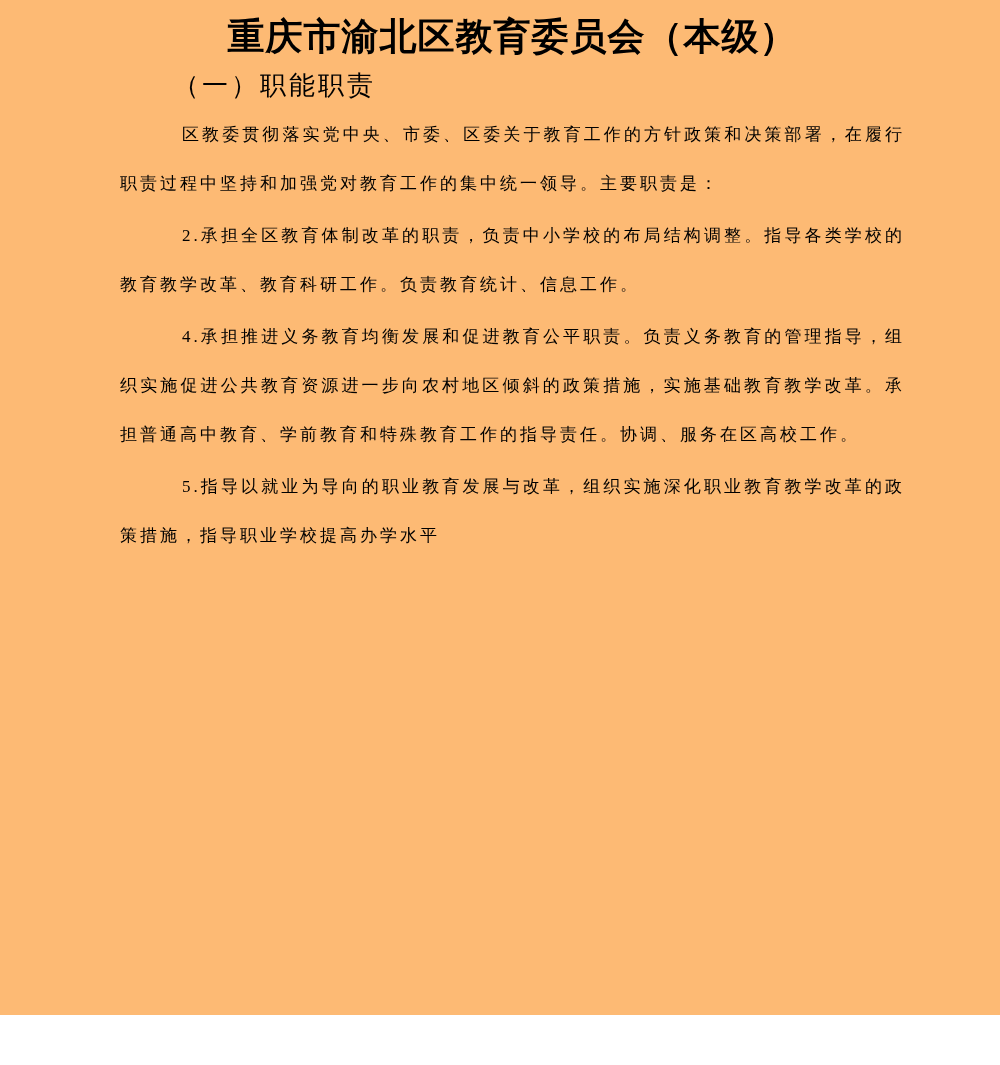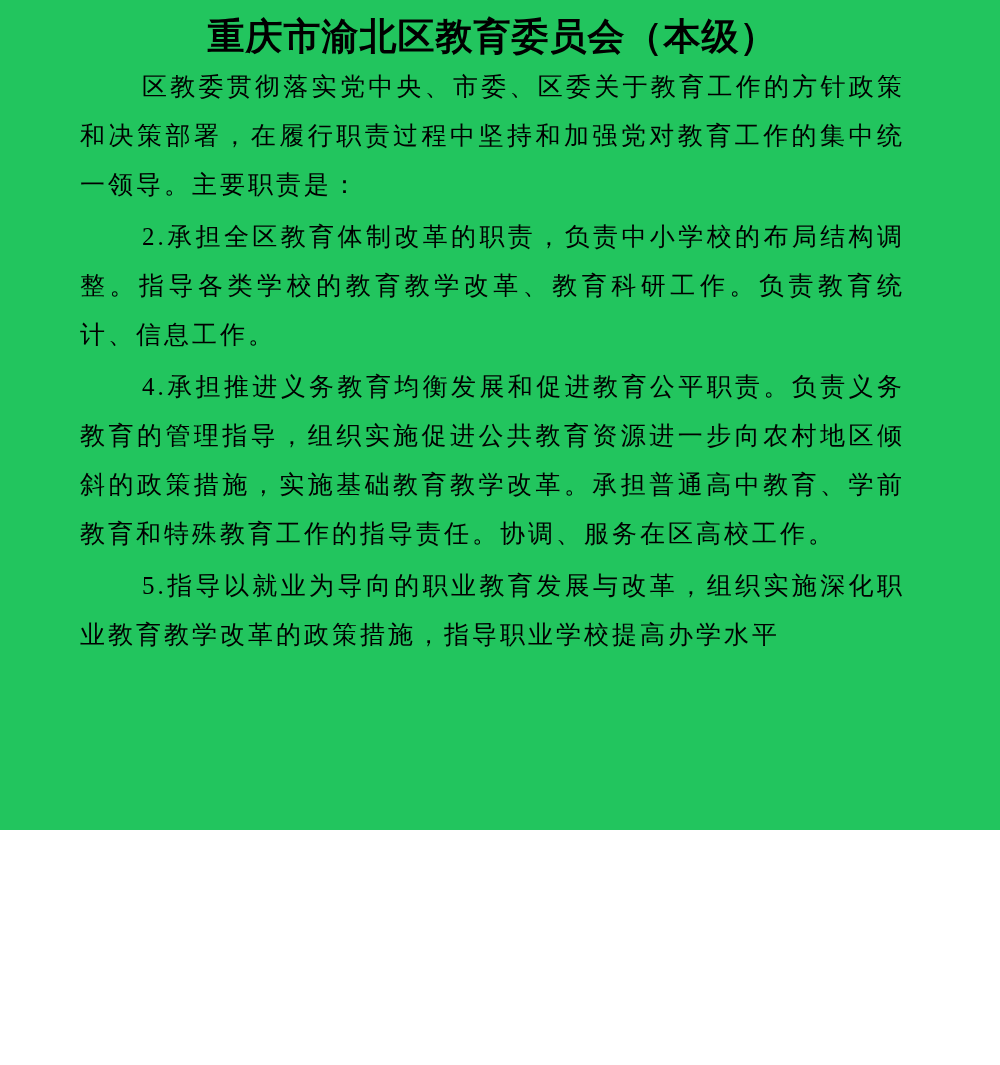--- a/index.html
+++ b/index.html
@@ -9,23 +9,23 @@
     background: #ffffff;
   }
   body {
     width: 1000px;
     height: 1065px;
     overflow: hidden;
     color: #000000;
   }
   .page {
     width: 1000px;
-    height: 830px;
-    padding: 8px 95px 0 80px;
-    background: #22c55e;
+    height: 1015px;
+    padding: 8px 95px 0 120px;
+    background: #fdba74;
   }
   .doc-title {
     margin: 0;
     padding-top: 4px;
     font-family: "Liberation Serif", "DejaVu Serif", serif;
     font-weight: bold;
     font-size: 37px;
     line-height: 50px;
     text-align: center;
     letter-spacing: 1px;
@@ -46,38 +46,39 @@
     font-family: "Liberation Serif", "DejaVu Serif", serif;
     font-weight: normal;
     font-size: 26px;
     line-height: 48px;
     letter-spacing: 3px;
   }
   .body-para {
     margin: 0 0 3px 0;
     font-family: "Liberation Serif", "DejaVu Serif", serif;
     font-weight: normal;
-    font-size: 25px;
+    font-size: 17px;
     line-height: 49px;
     letter-spacing: 3px;
     text-align: justify;
     text-justify: inter-character;
     text-indent: 62px;
   }
 </style>
 </head>
 <body>
 
 <div class="page">
 
   <h1 class="doc-title">
     <span class="title-line">重庆市渝北区教育委员会（本级）</span>
   </h1>
 
 
+  <h3 class="subsection-heading">（一）职能职责</h3>
 
   <p class="body-para">区教委贯彻落实党中央、市委、区委关于教育工作的方针政策和决策部署，在履行职责过程中坚持和加强党对教育工作的集中统一领导。主要职责是：</p>
 
 
   <p class="body-para">2.承担全区教育体制改革的职责，负责中小学校的布局结构调整。指导各类学校的教育教学改革、教育科研工作。负责教育统计、信息工作。</p>
 
   <p class="body-para">4.承担推进义务教育均衡发展和促进教育公平职责。负责义务教育的管理指导，组织实施促进公共教育资源进一步向农村地区倾斜的政策措施，实施基础教育教学改革。承担普通高中教育、学前教育和特殊教育工作的指导责任。协调、服务在区高校工作。</p>
 
 
   <p class="body-para">5.指导以就业为导向的职业教育发展与改革，组织实施深化职业教育教学改革的政策措施，指导职业学校提高办学水平</p>

